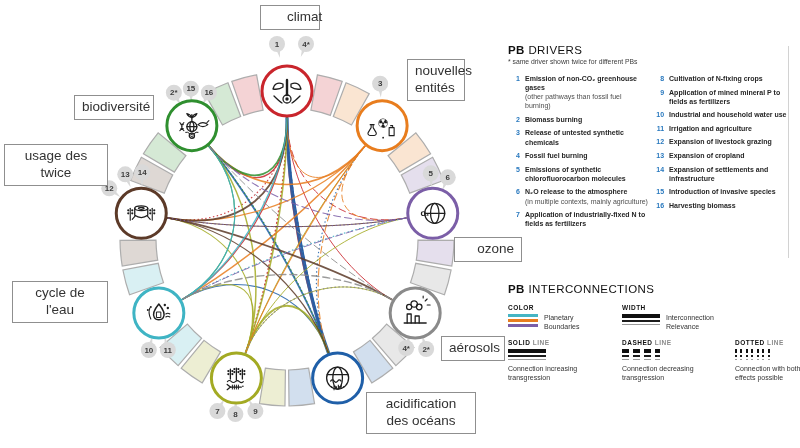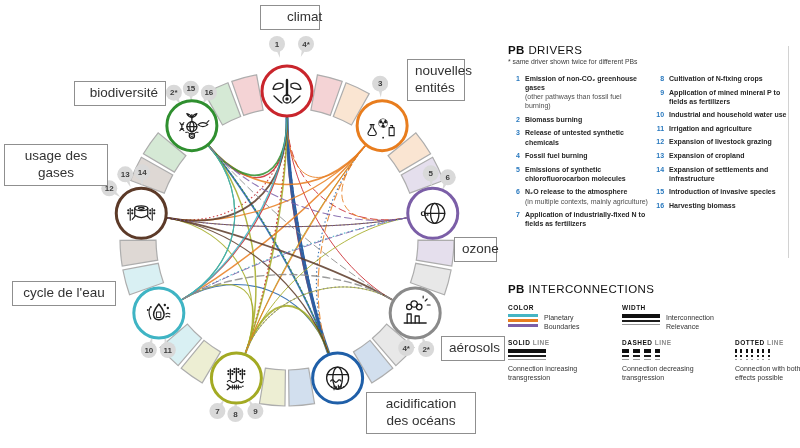--- a/index.html
+++ b/index.html
@@ -275,26 +275,26 @@
         <path d="M15,-3 l2,-2" fill="none" stroke="#1e1e1e" stroke-width="1.1" stroke-linecap="round" stroke-linejoin="round"></path>
         <circle cx="0" cy="10" r="2.6" fill="none" stroke="#1e1e1e" stroke-width="1.3"></circle>
         <path d="M-1.3,8.3 l2.6,1.2 M-1.3,10.3 l2.6,1.2" fill="none" stroke="#1e1e1e" stroke-width="1" stroke-linecap="round" stroke-linejoin="round"></path>
         <path d="M-2.2,8 q-2,-2.2 -4,-1.4 M2.2,8 q2,-2.2 4,-1.4" fill="none" stroke="#1e1e1e" stroke-width="1" stroke-linecap="round" stroke-linejoin="round"></path>
       </g>
     </svg>
 
   <div id="labels-layer">
       <div class="node-label" style="left: 260px; top: 5px; width: 60px; text-align: center; padding-left: 26px;">climat</div>
       <div class="node-label" style="left: 407px; top: 59px; width: 58px; text-align: left;">nouvelles entités</div>
-      <div class="node-label" style="left: 454px; top: 237px; width: 43px; text-align: left;">ozone</div>
+      <div class="node-label" style="left: 454px; top: 237px; width: 68px; text-align: right;">ozone</div>
       <div class="node-label" style="left: 441px; top: 336px; width: 64px; text-align: right;">aérosols</div>
       <div class="node-label" style="left: 366px; top: 392px; width: 110px; text-align: center;">acidification des océans</div>
-      <div class="node-label" style="left: 12px; top: 281px; width: 104px; text-align: center;">cycle de l'eau</div>
-      <div class="node-label" style="left: 4px; top: 144px; width: 104px; text-align: center;">usage des gases</div>
-      <div class="node-label" style="left: 74px; top: 81px; width: 92px; text-align: right;">biodiversité</div>
+      <div class="node-label" style="left: 12px; top: 281px; width: 96px; text-align: center;">cycle de l'eau</div>
+      <div class="node-label" style="left: 4px; top: 144px; width: 104px; text-align: center;">usage des twice</div>
+      <div class="node-label" style="left: 74px; top: 95px; width: 80px; text-align: center;">biodiversité</div>
     </div>
 
   <div class="panel-divider"></div>
 
   <section class="pb-drivers">
     <h3 class="ptitle"><b>PB</b><span> DRIVERS</span></h3>
     <div class="pnote">* same driver shown twice for different PBs</div>
     <div class="cols">
       <div class="col1" id="drivers-col1">
           <div class="drv">

